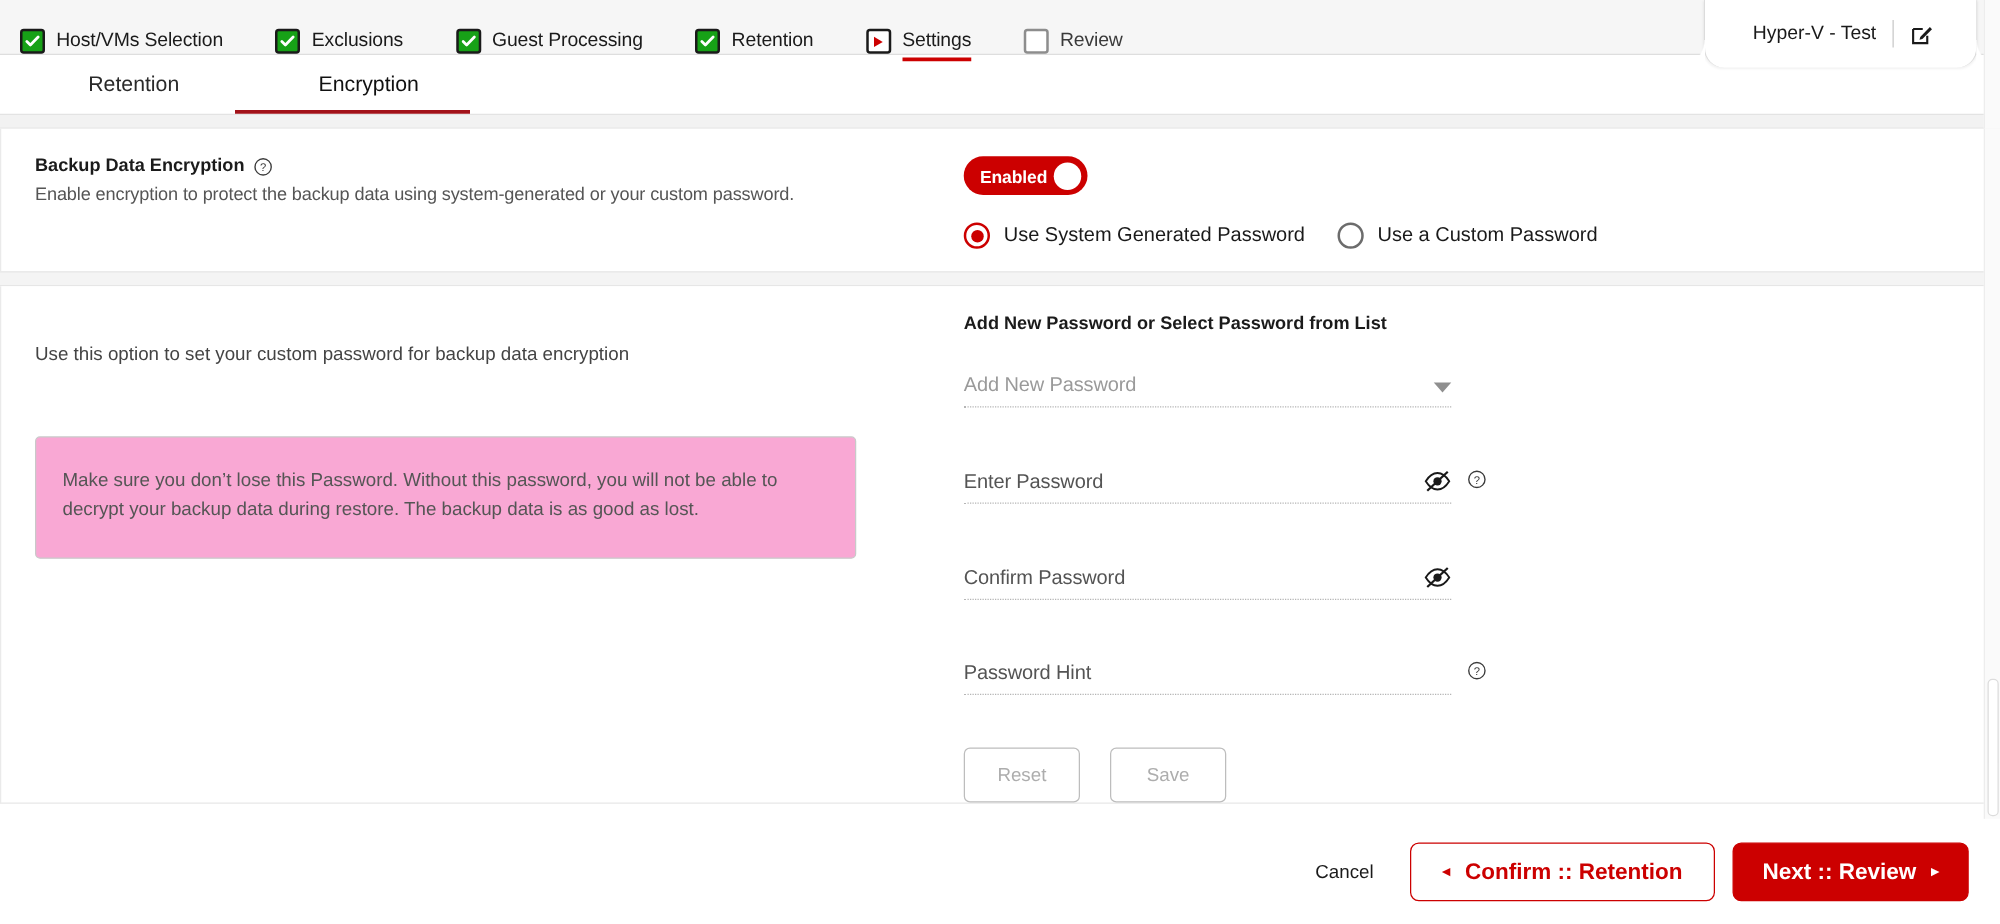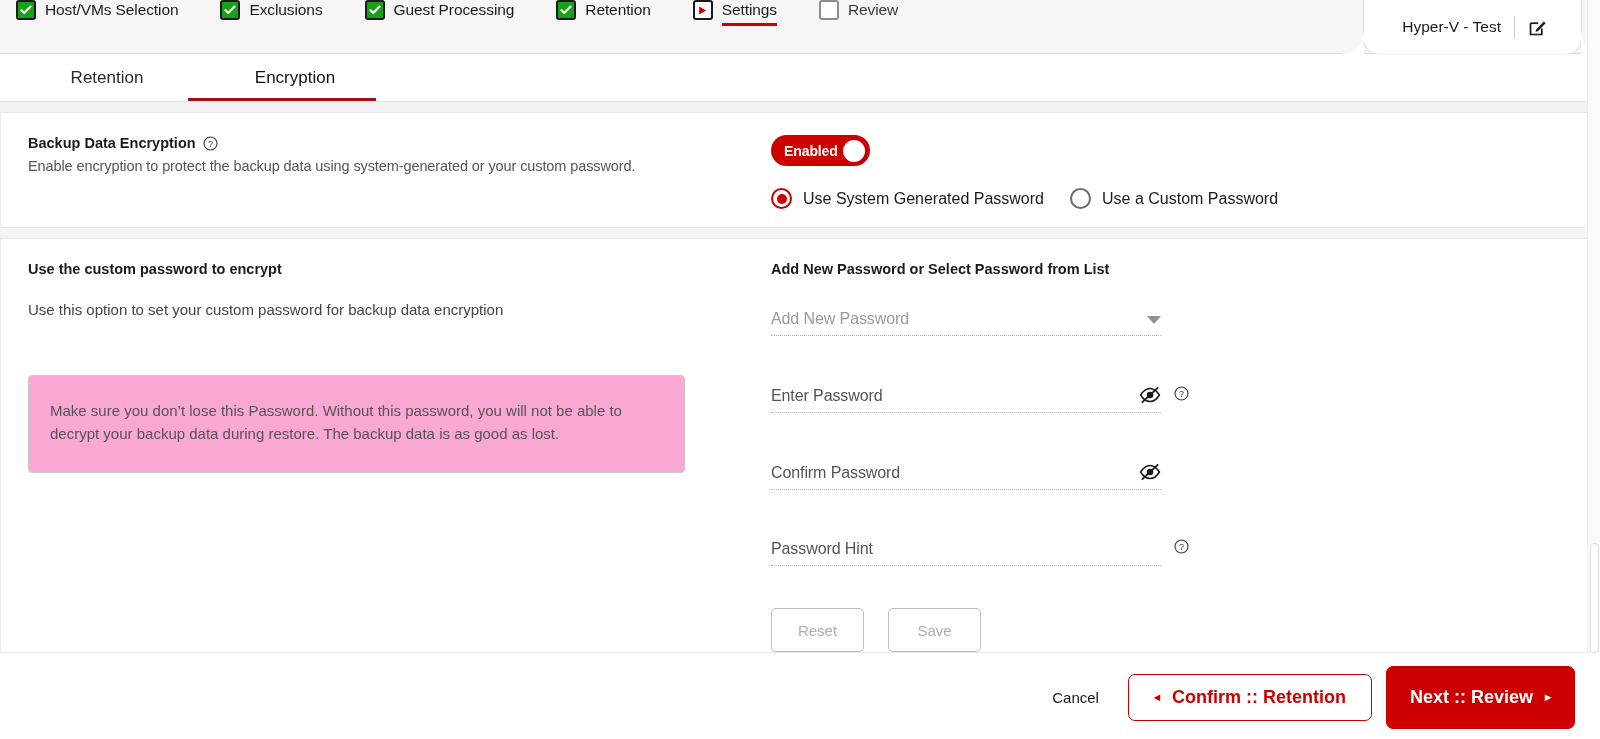--- a/index.html
+++ b/index.html
@@ -11,25 +11,25 @@
   }
   .app {
     position: relative;
     width: 1600px; height: 739px;
     background: #ffffff;
   }
 
   
   .wizard-header {
     position: relative;
-    height: 54px;
+    height: 44px;
     background: #f6f6f6;
     border-bottom: 1px solid #dedede;
     display: flex;
-    align-items: flex-start;
+    align-items: flex-end;
     padding-left: 16px;
   }
   .step {
     display: flex;
     align-items: center;
     gap: 9px;
     margin-right: 42px;
     cursor: pointer;
     position: relative;
   }
@@ -344,21 +344,21 @@
     border-radius: 7px;
     color: #cc0000;
     font-size: 18px;
     font-weight: bold;
     display: flex; align-items: center; gap: 12px;
     cursor: pointer;
     margin-right: 14px;
     font-family: "Liberation Sans", sans-serif;
   }
   .btn-next {
-    height: 63px;
+    height: 47px;
     padding: 0 23px;
     background: #cc0000;
     border: 1.6px solid #cc0000;
     border-radius: 7px;
     color: #ffffff;
     font-size: 18px;
     font-weight: bold;
     display: flex; align-items: center; gap: 12px;
     cursor: pointer;
     font-family: "Liberation Sans", sans-serif;
@@ -502,21 +502,20 @@
           <span class="radio-label">Use a Custom Password</span>
         </div>
       </div>
     </div>
   </div>
 
   <div class="band-sep"></div>
 
   <div class="section-main">
     <div class="main-left">
-      <div class="m-title">Use the custom password to encrypt</div>
       <div class="m-sub">Use this option to set your custom password for backup data encryption</div>
       <div class="warn-box">
         <div class="warn-text">Make sure you don’t lose this Password. Without this password, you will not be able to decrypt your backup data during restore. The backup data is as good as lost.</div>
       </div>
     </div>
 
     <div class="main-right">
       <div class="field-title">Add New Password or Select Password from List</div>
 
       <div class="field">

